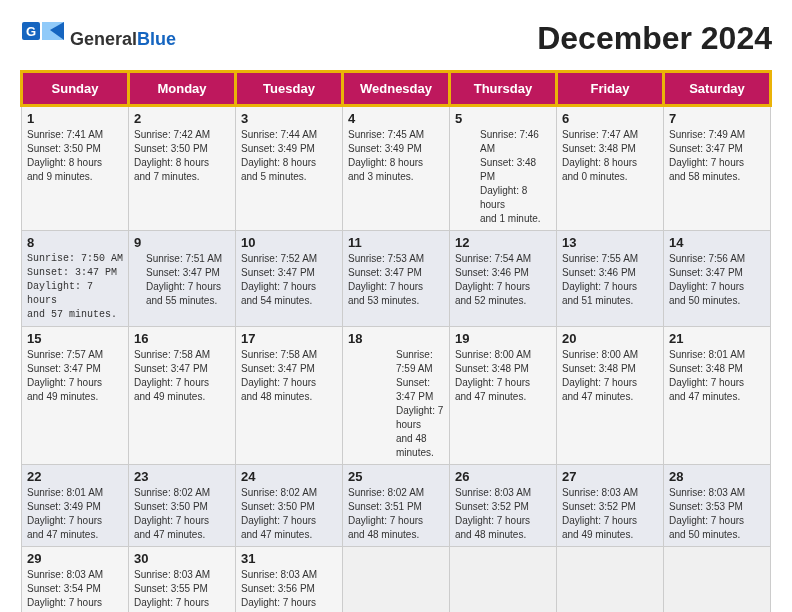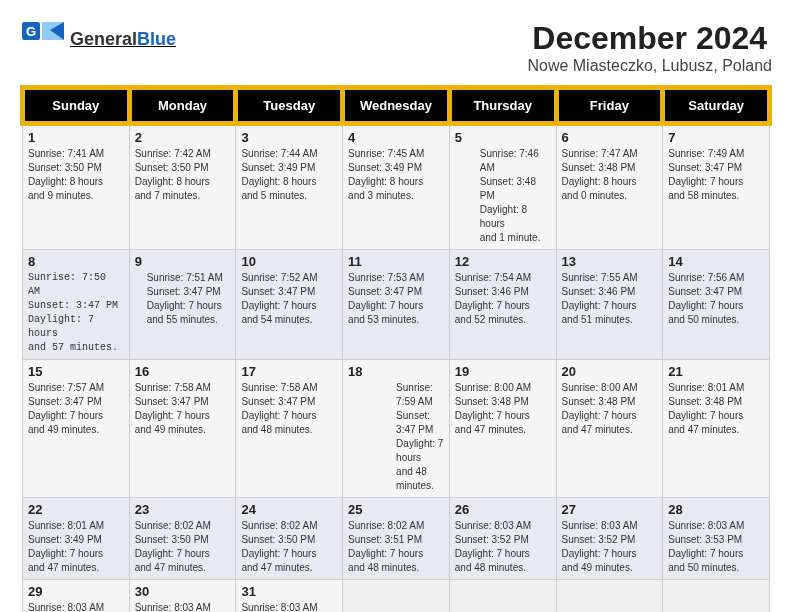--- a/index.html
+++ b/index.html
@@ -13,21 +13,20 @@
     .header-area {
       display: flex;
       justify-content: space-between;
       align-items: flex-start;
       margin-bottom: 10px;
     }
     .logo {
       display: flex;
       flex-direction: column;
       align-items: center;
-      text-decoration: underline;
     }
     .logo-wrapper {
       display: flex;
       align-items: center;
       gap: 6px;
     }
     .title-area {
       text-align: center;
     }
     .month-title {
@@ -38,27 +37,27 @@
     .location-title {
       font-size: 16px;
       color: #444;
     }
     table {
       width: 100%;
       border-collapse: collapse;
       font-size: 11px;
     }
     thead tr th {
-      background-color: #000000;
+      background-color: #be185d;
       color: #fff;
       padding: 8px 4px;
       text-align: center;
       font-size: 13px;
       font-weight: bold;
-      border: 5px solid #eab308;
+      border: 3px solid #eab308;
     }
     tbody tr td {
       border: 1px solid #ccc;
       vertical-align: top;
       padding: 4px 5px;
       width: calc(100% / 7);
       min-height: 80px;
       background: #fff;
     }
     tbody tr:nth-child(odd) td {
@@ -95,21 +94,20 @@
       <polygon points="30,10 44,2 44,20" fill="#1565c0"></polygon>
     </svg>
     <div class="logo">
       <div style="font-size:18px;font-weight:bold;color:#333;line-height:1.1;">
         <span>General</span><span style="color:#1565c0;">Blue</span>
       </div>
     </div>
   </div>
   <div class="title-area">
     <div class="month-title">December 2024</div>
-    <div class="location-title">Nowe Miasteczko, Lubusz, Poland</div>
   </div>
 </div>
 
 <table>
   <thead>
     <tr>
       <th>Sunday</th>
       <th>Monday</th>
       <th>Tuesday</th>
       <th>Wednesday</th>

